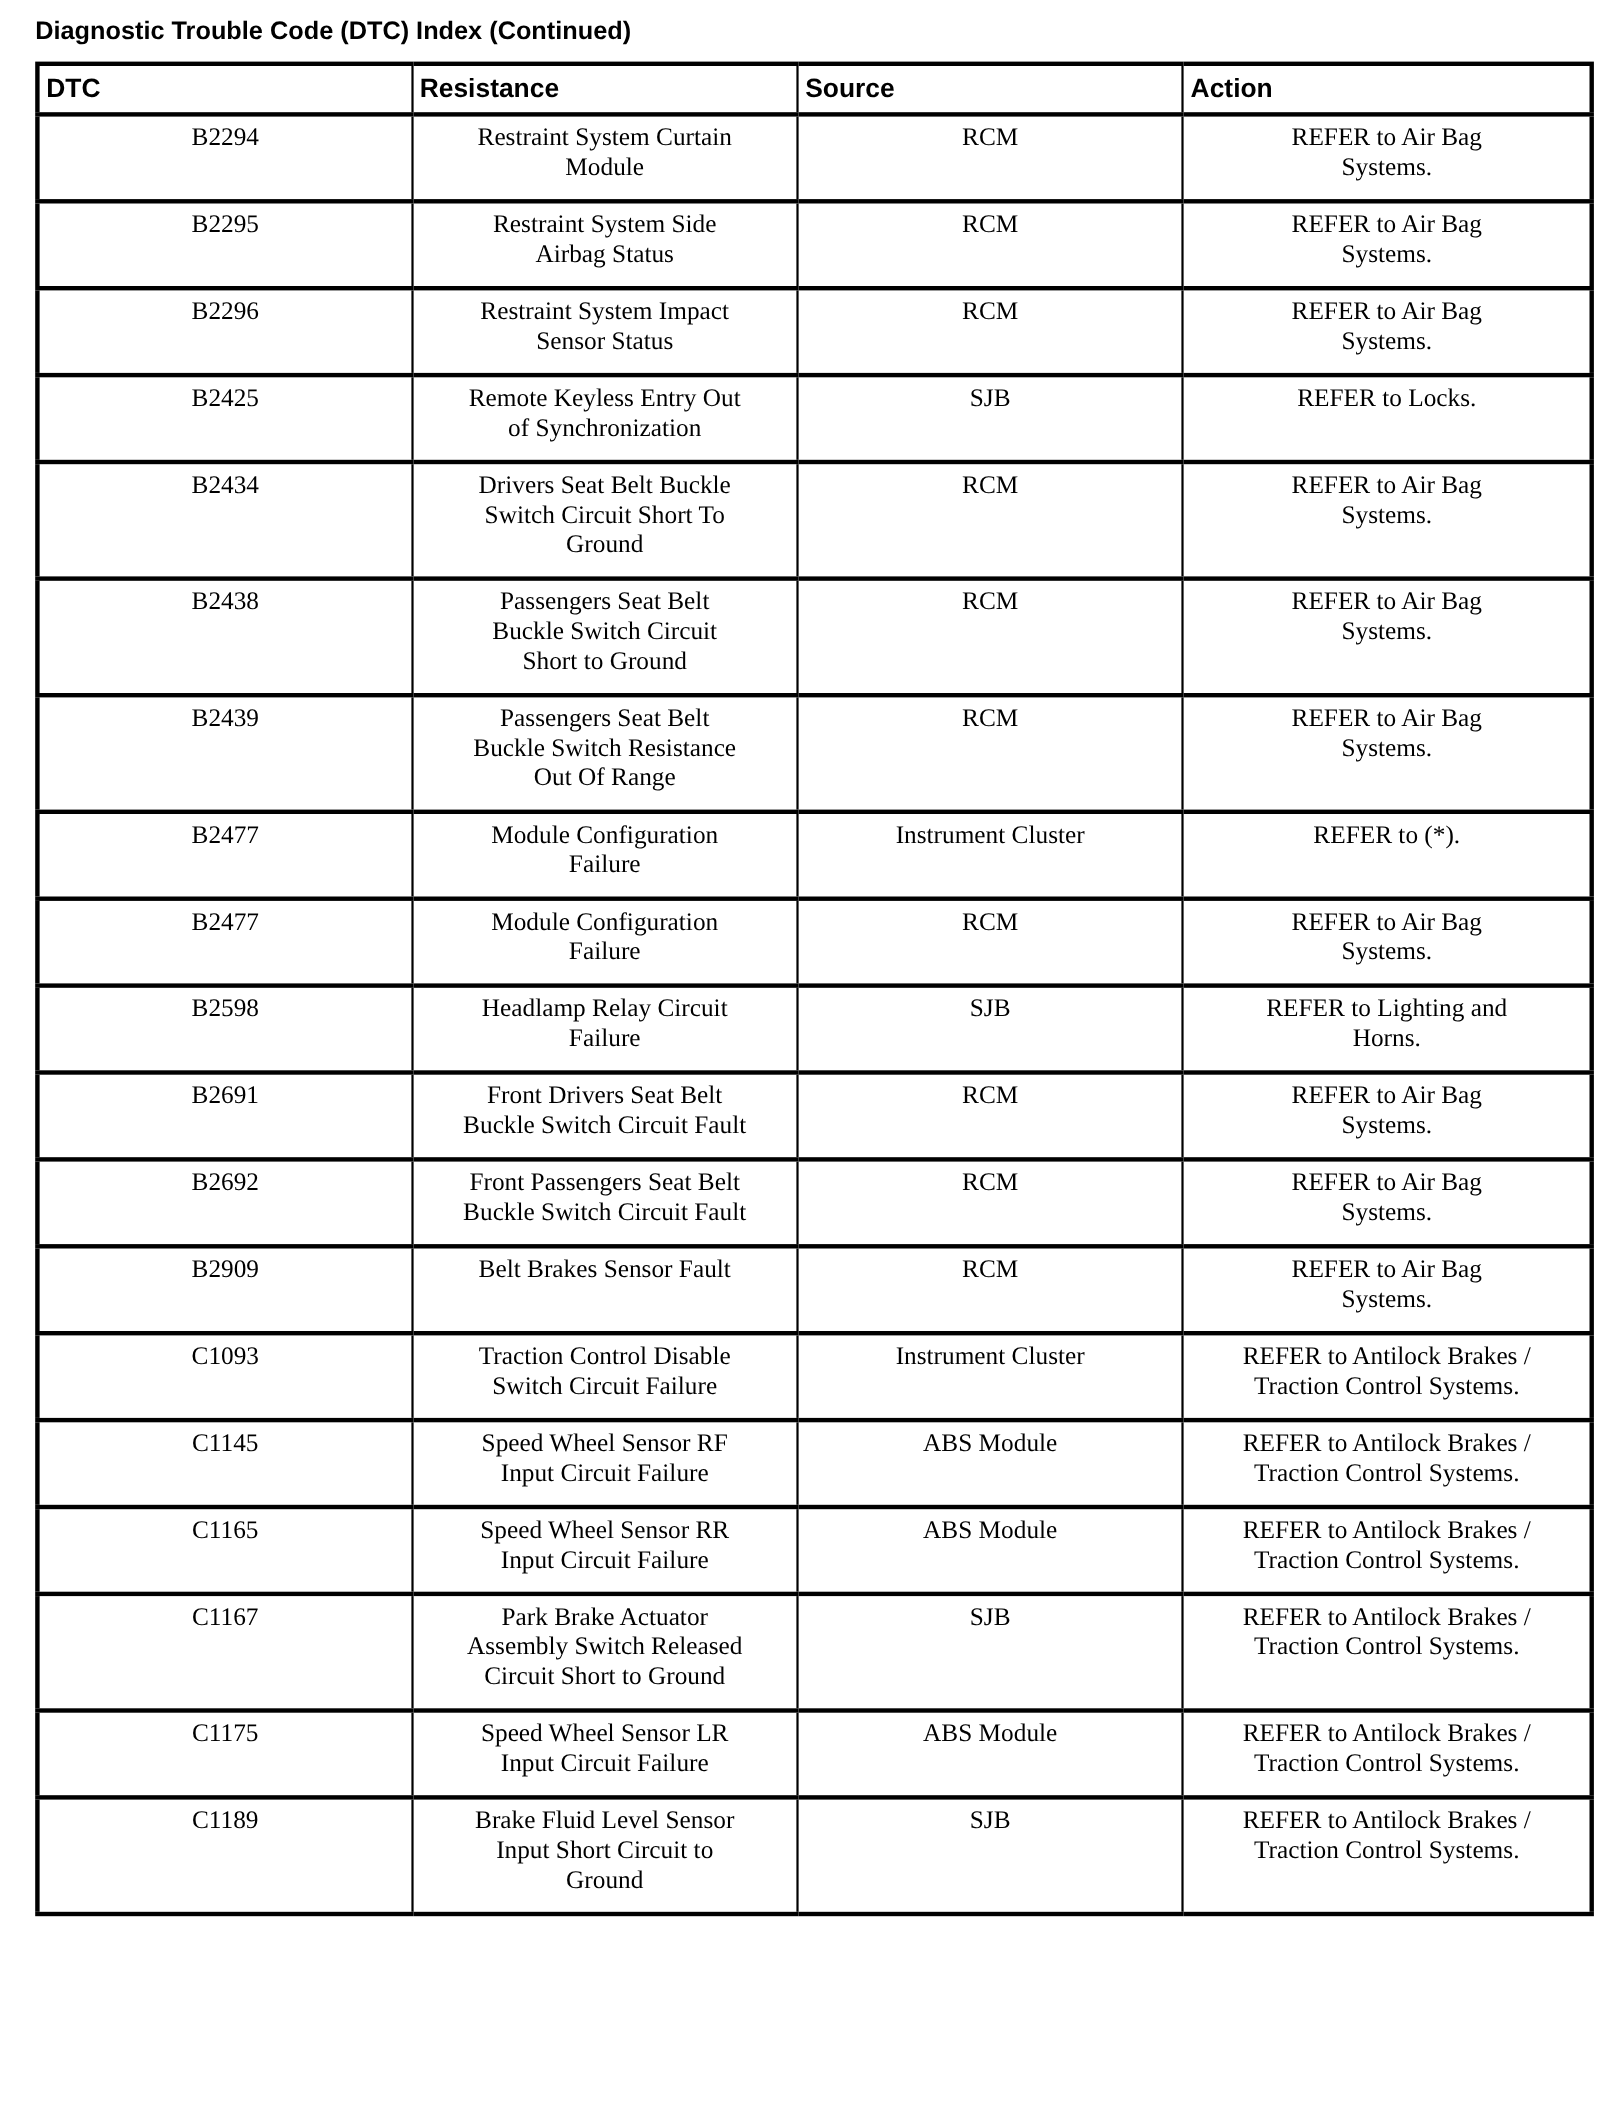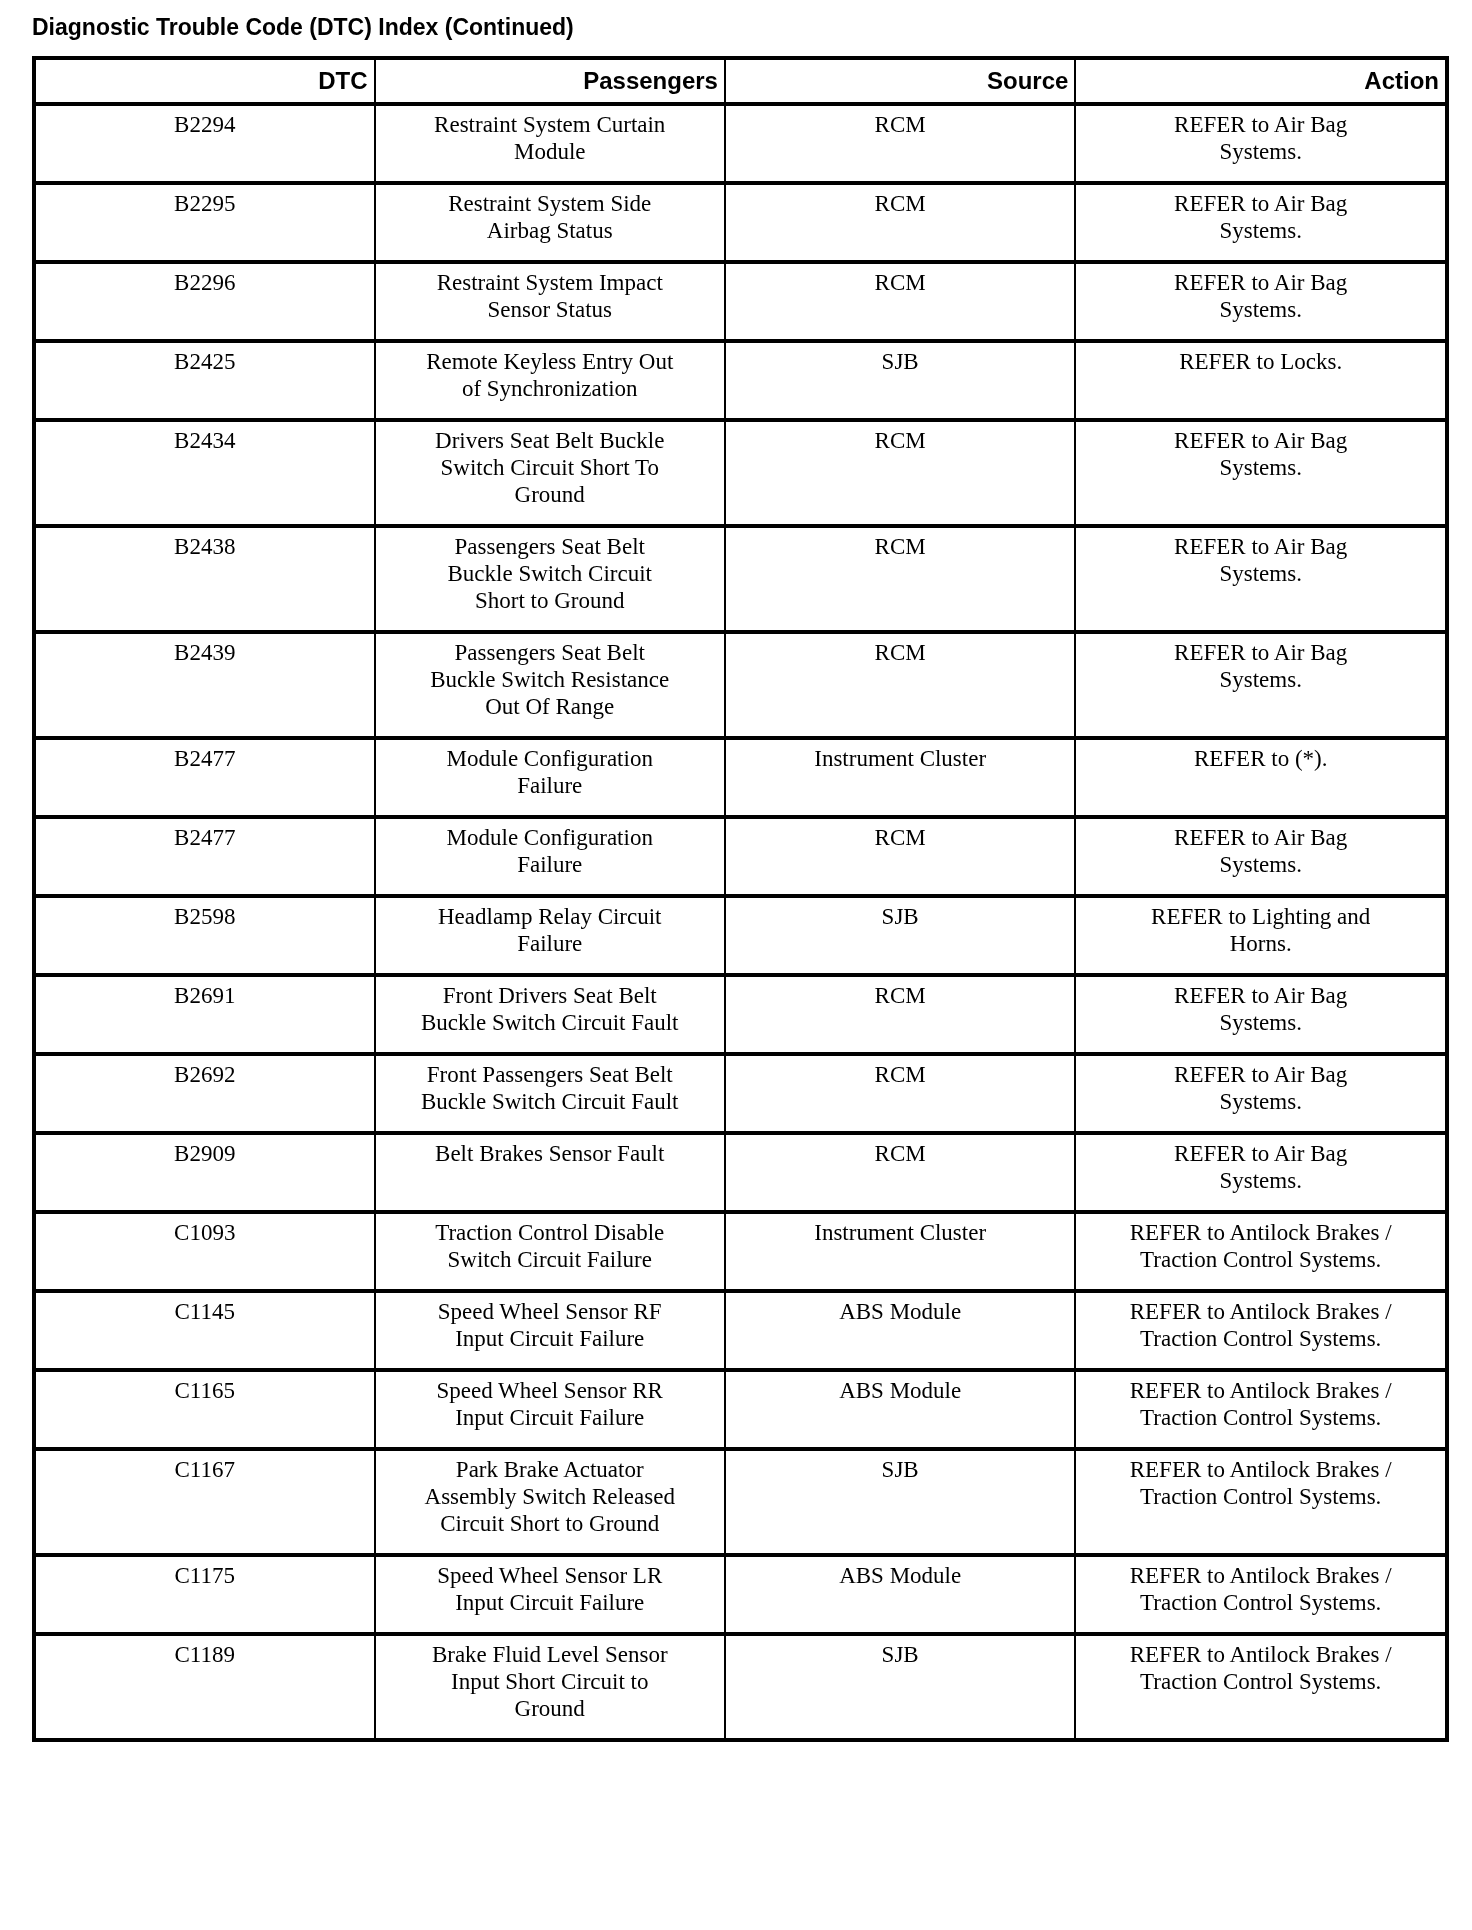--- a/index.html
+++ b/index.html
@@ -36,21 +36,21 @@
   table.dtc-table col.c-desc { width: 24.8%; }
   table.dtc-table col.c-src  { width: 24.8%; }
   table.dtc-table col.c-act  { width: 26.3%; }
   table.dtc-table th {
     border: solid #000000;
     border-width: 4px 2px;
     font-family: "Liberation Sans", sans-serif;
     font-weight: bold;
     font-size: 24px;
     line-height: 28px;
-    text-align: right;
+    text-align: left;
     vertical-align: middle;
     padding: 7px 6px;
     color: #000000;
   }
   table.dtc-table td {
     border: solid #000000;
     border-width: 4px 2px;
     font-family: "Liberation Serif", serif;
     font-size: 23px;
     line-height: 27px;
@@ -72,21 +72,21 @@
   <table class="dtc-table">
     <colgroup>
       <col class="c-dtc">
       <col class="c-desc">
       <col class="c-src">
       <col class="c-act">
     </colgroup>
     <thead>
       <tr>
         <th>DTC</th>
-        <th>Passengers</th>
+        <th>Resistance</th>
         <th>Source</th>
         <th>Action</th>
       </tr>
     </thead>
     <tbody id="dtc-tbody">
   <tr>
     <td>B2294</td>
     <td>Restraint System Curtain
 Module</td>
     <td>RCM</td>

